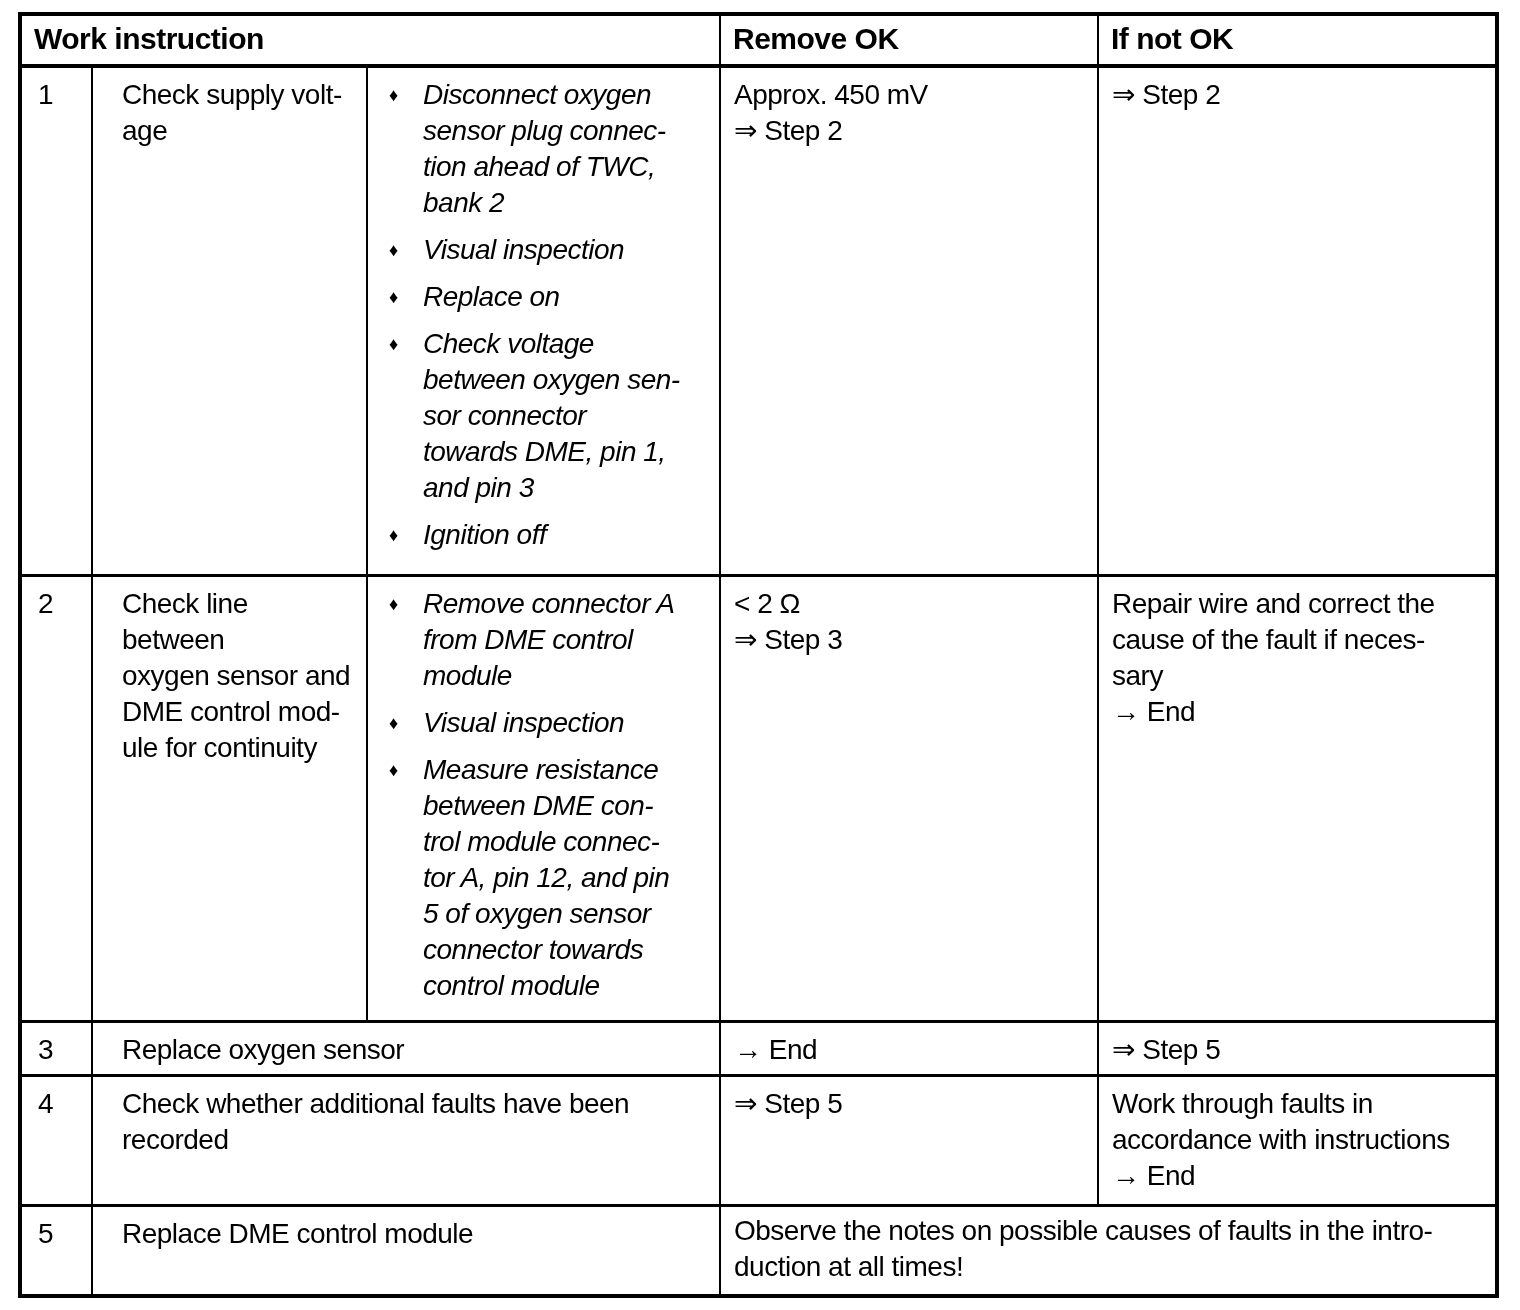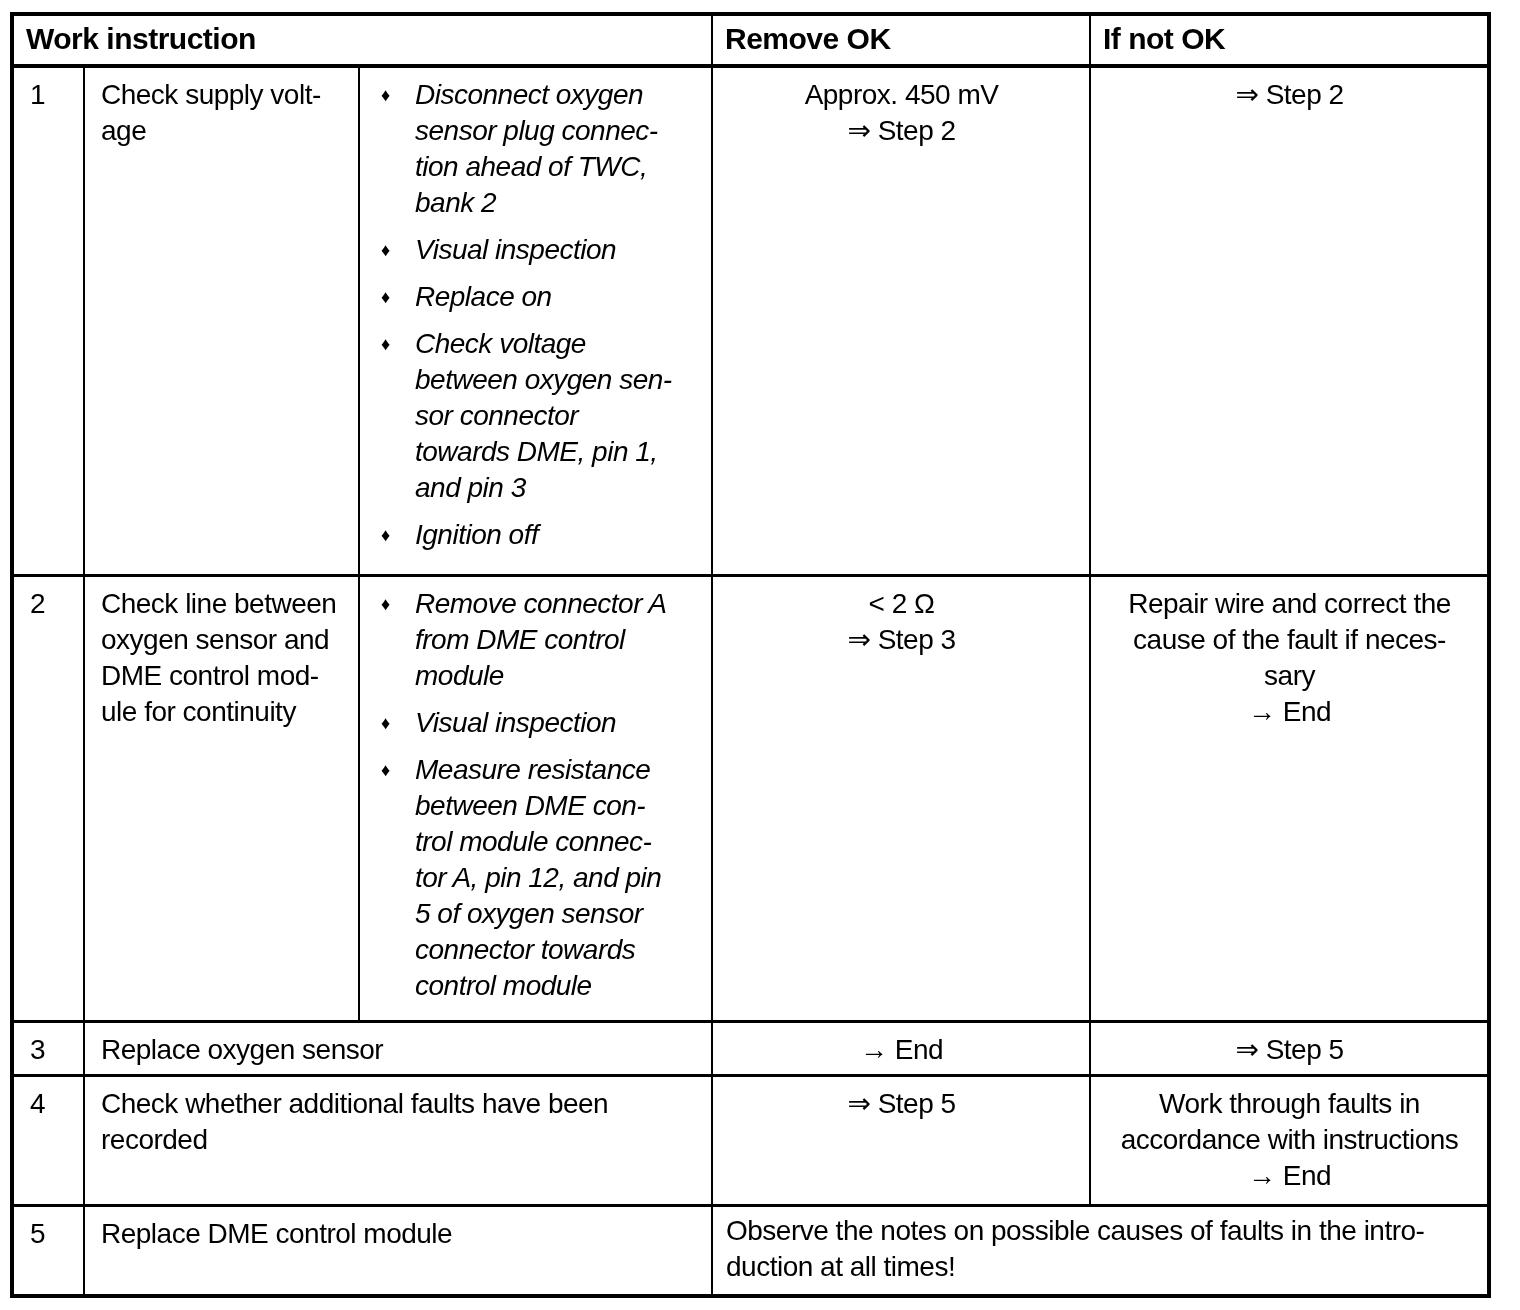--- a/index.html
+++ b/index.html
@@ -13,21 +13,21 @@
   }
   .page {
     position: relative;
     width: 1520px;
     height: 1310px;
     background: #fff;
     overflow: hidden;
   }
   table.diag {
     position: absolute;
-    left: 10px;
+    left: 18px;
     top: 12px;
     border-collapse: collapse;
     table-layout: fixed;
     width: 1477px;
     border: 4px solid #000;
   }
   th, td {
     border-left: 2px solid #000;
     border-right: 2px solid #000;
     border-top: 3px solid #000;
@@ -40,23 +40,23 @@
     text-align: left;
     box-sizing: border-box;
   }
   th {
     font-weight: bold;
     font-size: 30px;
     padding: 5px 12px 0 12px;
     border-bottom: 4px solid #000;
   }
   td.step   { padding: 9px 4px 0 16px; }
-  td.task   { padding: 9px 14px 0 16px; }
+  td.task   { padding: 9px 14px 0 29px; }
   td.blist  { padding: 9px 4px 0 0; }
-  td.val    { padding: 9px 12px 0 13px; text-align: center; }
+  td.val    { padding: 9px 12px 0 13px; }
   td.note   { padding: 6px 12px 0 13px; }
   .pre { white-space: pre-line; }
   ul.bullets {
     list-style: none;
     margin: 0;
     padding: 0;
   }
   ul.bullets li {
     display: flex;
     margin: 0 0 11px 0;

